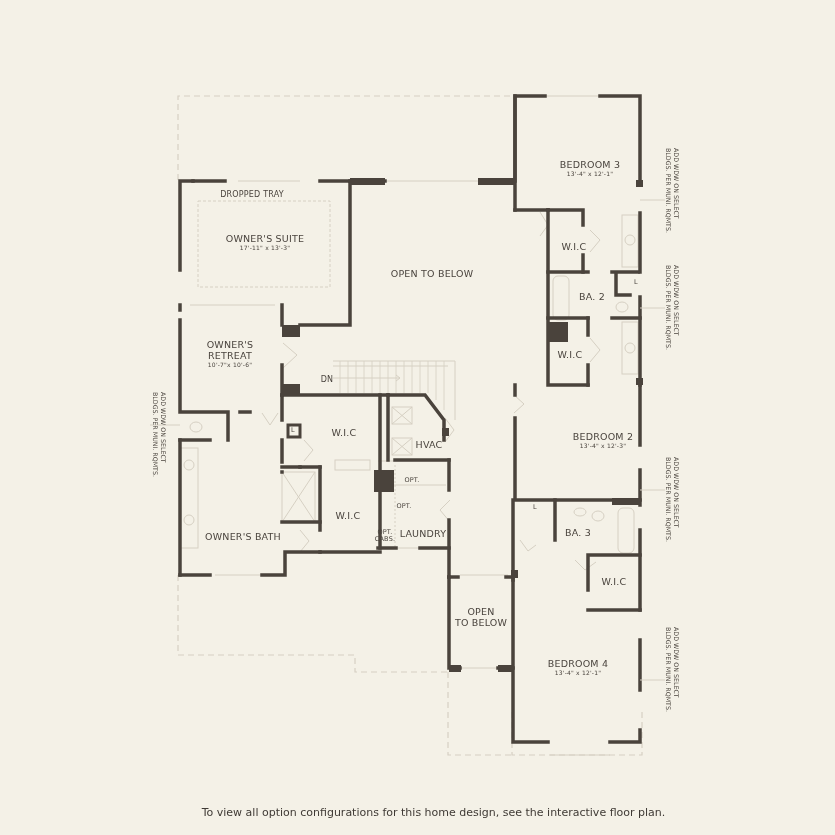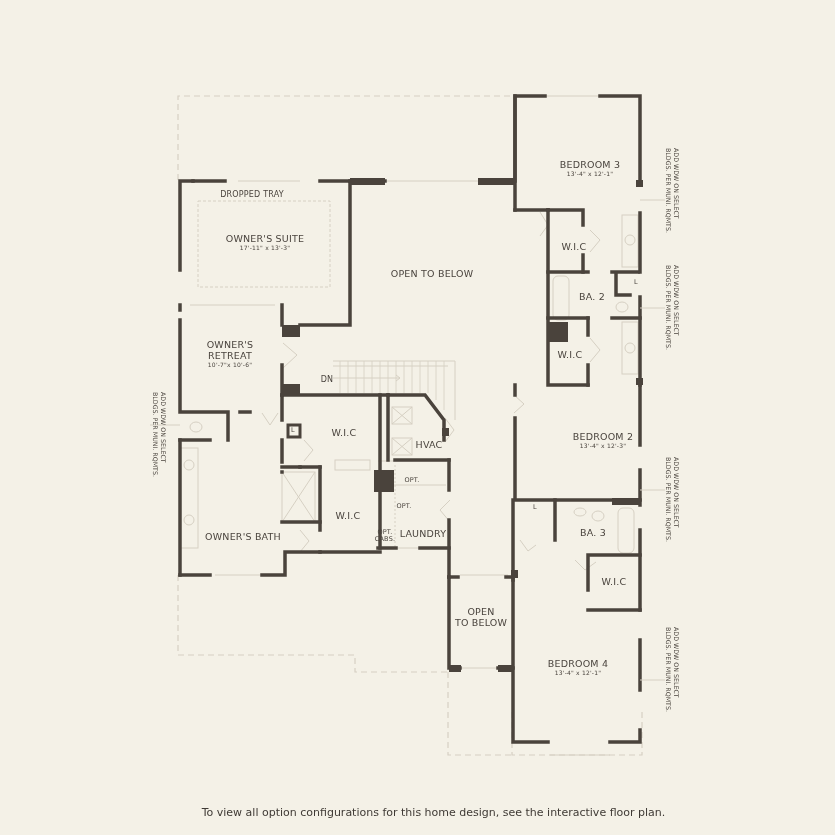--- a/index.html
+++ b/index.html
@@ -239,21 +239,21 @@
 <div class="lbl room" style="left:326px;top:510px;width:44px;">W.I.C</div>
 <div class="lbl tiny" style="left:400px;top:477px;width:24px;">OPT.</div>
 <div class="lbl tiny" style="left:392px;top:503px;width:24px;">OPT.</div>
 <div class="lbl tiny" style="left:372px;top:529px;width:26px;">
   <span>OPT.</span><br>
   <span>CABS.</span>
 </div>
 <div class="lbl room" style="left:396px;top:528px;width:54px;">LAUNDRY</div>
 <div class="lbl tiny" style="left:530px;top:504px;width:10px;">L</div>
 <div class="lbl tiny" style="left:631px;top:279px;width:10px;">L</div>
-<div class="lbl room" style="left:558px;top:527px;width:40px;padding-left:15px;">BA. 3</div>
+<div class="lbl room" style="left:558px;top:527px;width:40px;">BA. 3</div>
 <div class="lbl room" style="left:592px;top:576px;width:44px;">W.I.C</div>
 <div class="lbl room" style="left:446px;top:606px;width:70px;">
   <span>OPEN</span><br>
   <span>TO BELOW</span>
 </div>
 <div class="lbl room" style="left:518px;top:658px;width:120px;">
   <span>BEDROOM 4</span>
   <span class="dim">13'-4" x 12'-1"</span>
 </div>
 

